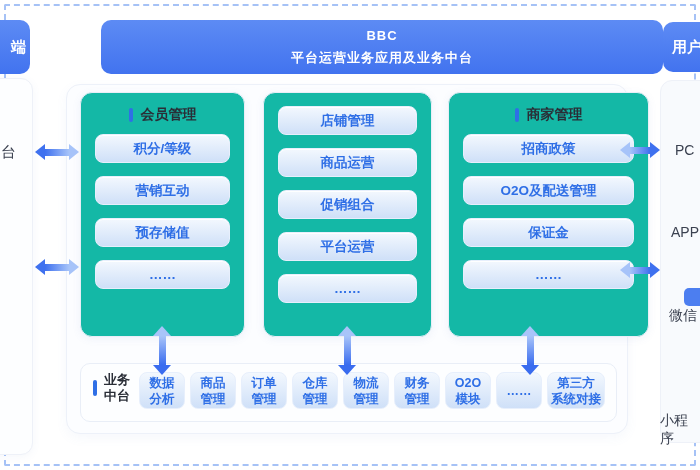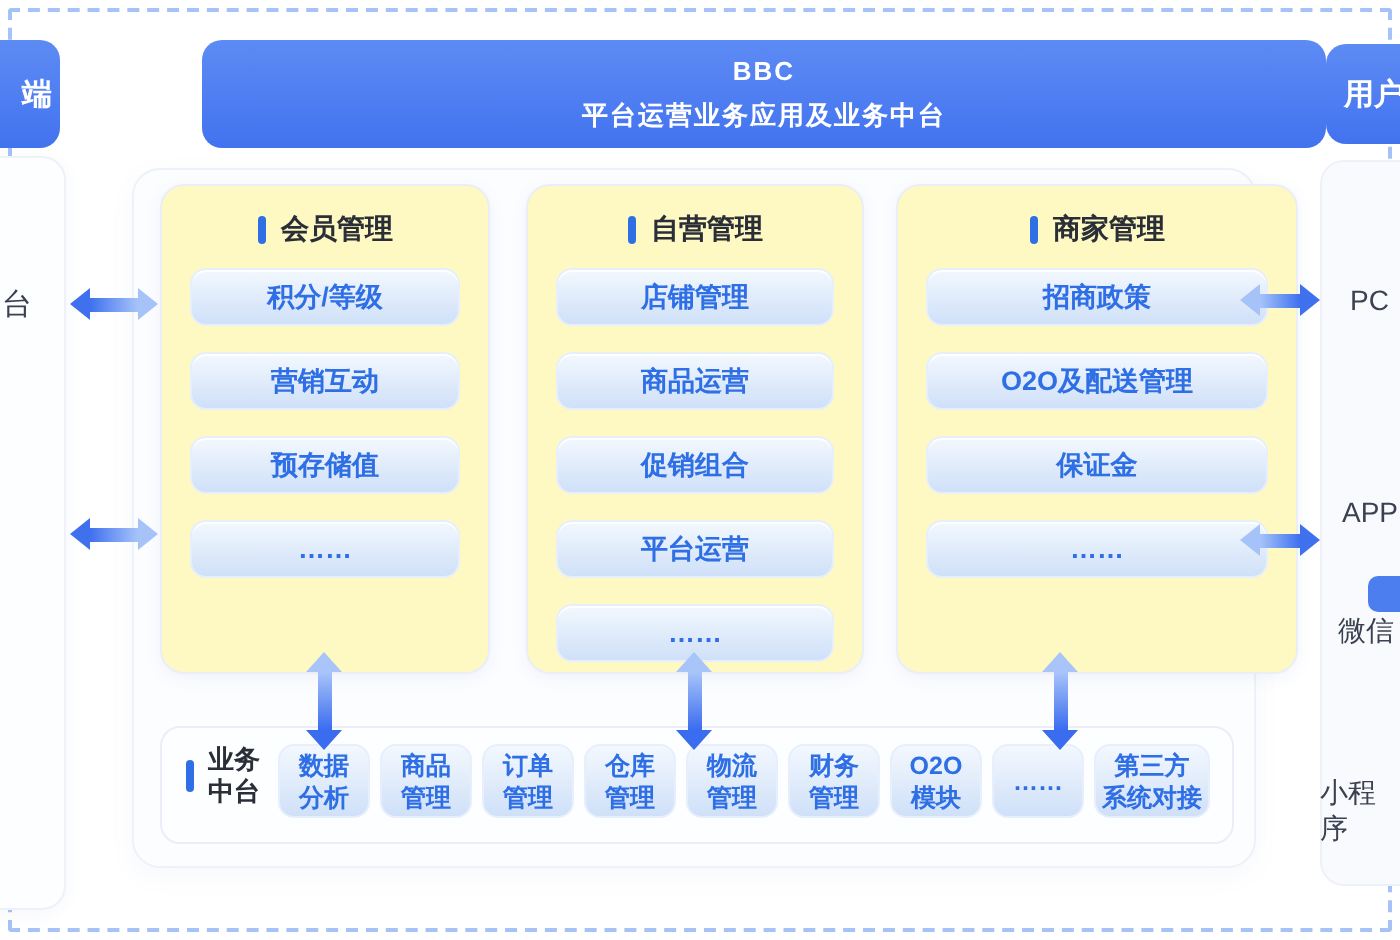--- a/index.html
+++ b/index.html
@@ -11,21 +11,21 @@
 
   
   #main-header{left:66px;top:20px;width:562px;height:54px;display:flex;flex-direction:column;
     justify-content:center;align-items:center;font-size:13px;line-height:22px;letter-spacing:1px;margin-left:35px;}
 
   
   #main-panel{position:absolute;left:66px;top:84px;width:562px;height:350px;background:#fcfdff;
     border:1px solid #edf1f9;border-radius:14px;box-shadow:0 4px 12px rgba(100,130,200,0.06);box-sizing:border-box;}
 
   
-  .col-card{position:absolute;top:92px;height:245px;background:#fef9c3;border:1px solid #e9eef7;
+  .col-card{position:absolute;top:92px;height:245px;background:#14b8a6;border:1px solid #e9eef7;
     border-radius:12px;box-shadow:0 2px 8px rgba(90,120,190,0.08);box-sizing:border-box;padding:13px 14px 0;}
   #col1{left:80px;width:165px;}
   #col2{left:263px;width:169px;}
   #col3{left:448px;width:201px;}
   .col-title{display:flex;align-items:center;justify-content:center;gap:8px;height:18px;margin-bottom:10px;}
   .marker{width:4px;height:14px;border-radius:2px;background:#2f6fe6;flex:0 0 auto;}
   .col-title span{font-size:14px;font-weight:bold;color:#2a2e37;}
   .btn{height:29px;border-radius:8px;margin-bottom:13px;display:flex;align-items:center;justify-content:center;
     font-size:13.5px;font-weight:bold;color:#2f6fe6;background:linear-gradient(180deg,#f3f8fe 0%,#cfe0f8 100%);
     border:1px solid #e7effc;box-shadow:inset 0 1px 0 rgba(255,255,255,0.9);box-sizing:border-box;}
@@ -46,23 +46,23 @@
   .side-card{position:absolute;border:1px solid #eef1f8;border-radius:12px;box-sizing:border-box;}
   #left-card{left:-45px;top:78px;width:78px;height:377px;background:#fdfeff;box-shadow:0 2px 8px rgba(90,120,190,0.06);}
   #right-card{left:660px;top:80px;width:85px;height:363px;background:#f8fafd;}
   #left-header{left:-45px;top:20px;width:75px;height:54px;display:flex;align-items:center;
     justify-content:flex-end;padding-right:4px;font-size:15px;}
   #right-header{left:663px;top:22px;width:80px;height:50px;display:flex;align-items:center;
     padding-left:9px;font-size:15px;}
   .side-item{position:absolute;font-size:14px;color:#3b4150;}
   #lp-item{left:1px;top:143px;font-size:15px;}
   #rp-item-0{left:675px;top:142px;}
-  #rp-item-1{left:671px;top:224px;margin-top:24px;}
+  #rp-item-1{left:671px;top:224px;}
   #rp-item-2{left:669px;top:307px;}
-  #rp-item-3{left:660px;top:388px;}
+  #rp-item-3{left:660px;top:412px;}
   #wechat-frag{position:absolute;left:684px;top:288px;width:16px;height:18px;background:#4c7ef0;border-radius:5px 0 0 5px;}
 
   
   .h-arrow{position:absolute;display:flex;align-items:center;height:16px;z-index:6;}
   .h-arrow i{display:block;width:0;height:0;border-top:8px solid transparent;border-bottom:8px solid transparent;}
   .h-arrow .bar{flex:1;height:7px;}
   .h-arrow.deep-left i.hl{border-right:10px solid #3f71ef;}
   .h-arrow.deep-left .bar{background:linear-gradient(90deg,#3f71ef,#a6c3f9);}
   .h-arrow.deep-left i.hr{border-left:10px solid #a6c3f9;}
   .h-arrow.deep-right i.hl{border-right:10px solid #a6c3f9;}
@@ -107,24 +107,20 @@
       <span class="marker"></span>
       <span>会员管理</span>
     </div>
     <div class="btn">积分/等级</div>
     <div class="btn">营销互动</div>
     <div class="btn">预存储值</div>
     <div class="btn">……</div>
   </div>
 
   <div class="col-card" id="col2">
-    <div class="col-title">
-      <span class="marker"></span>
-      <span>自营管理</span>
-    </div>
     <div class="btn">店铺管理</div>
     <div class="btn">商品运营</div>
     <div class="btn">促销组合</div>
     <div class="btn">平台运营</div>
     <div class="btn">……</div>
   </div>
 
   <div class="col-card" id="col3">
     <div class="col-title">
       <span class="marker"></span>

